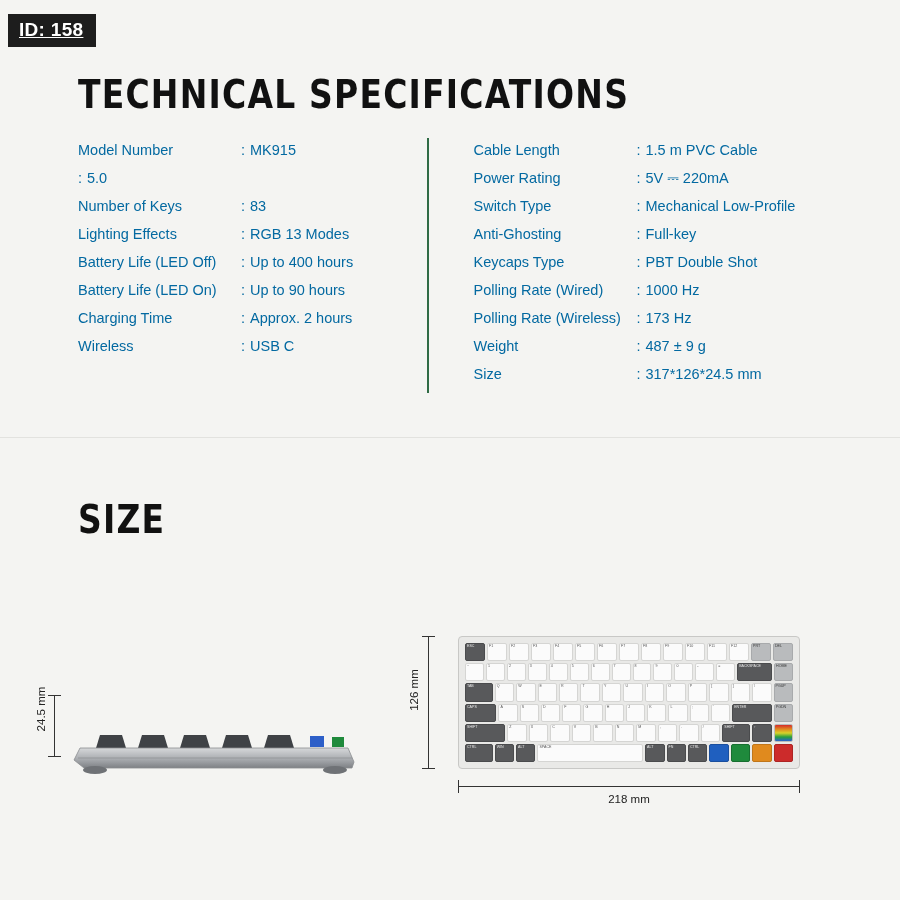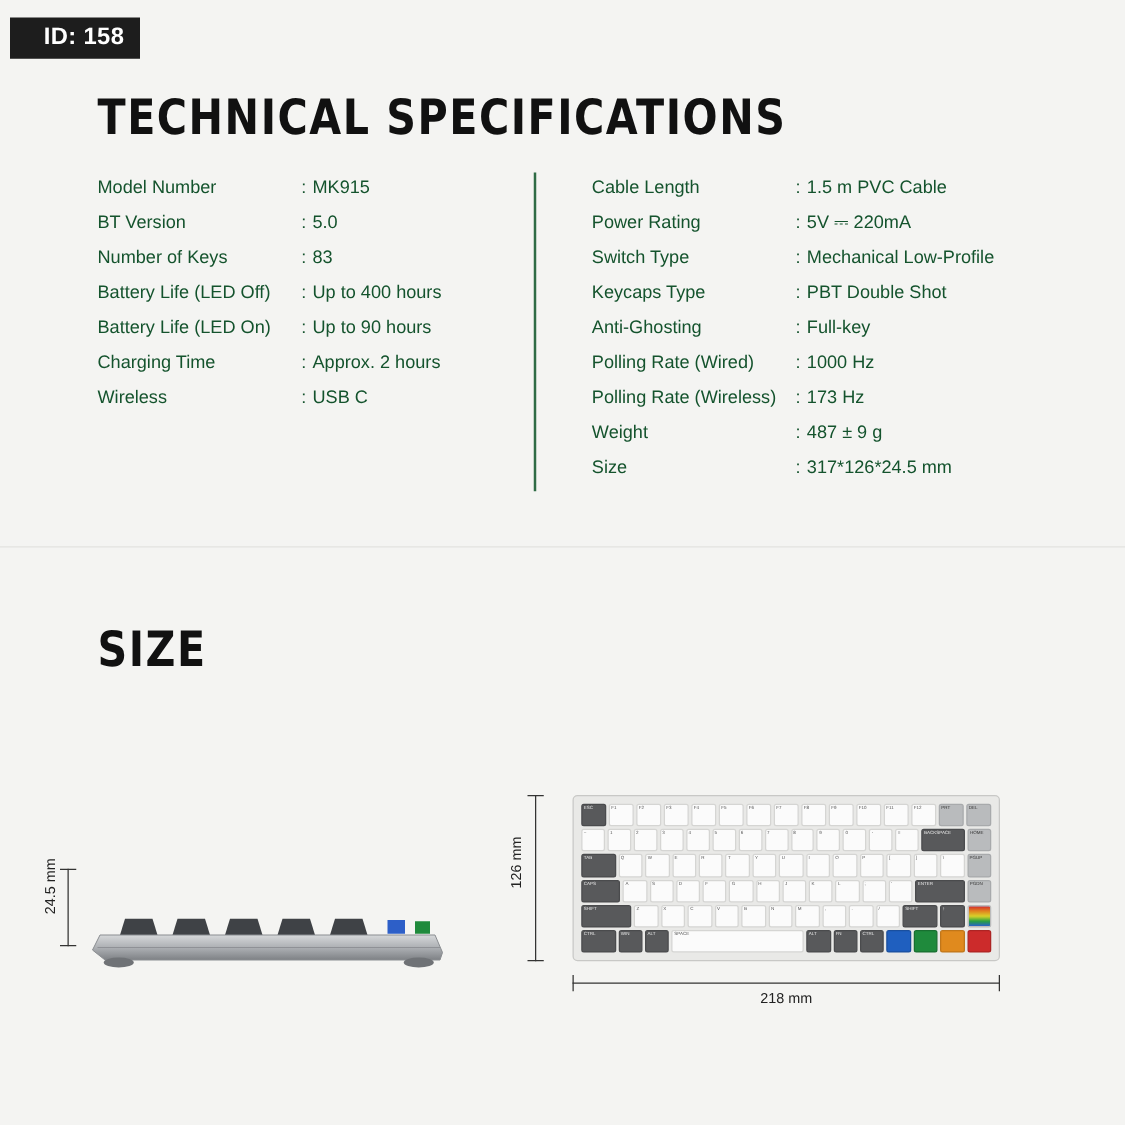--- a/index.html
+++ b/index.html
@@ -18,23 +18,24 @@
 
   
   .id-badge {
     position: absolute;
     top: 14px;
     left: 8px;
     background: #1d1d1d;
     color: #ffffff;
     font-size: 19px;
     font-weight: bold;
-    padding: 5px 13px 6px 27px;
+    padding: 5px 13px 6px 11px;
     letter-spacing: 0.3px;
     z-index: 20;
+    text-decoration: underline;
   }
 
   
   .section-title {
     font-family: "DejaVu Sans", sans-serif;
     font-weight: bold;
     font-size: 33px;
     letter-spacing: 1.2px;
     color: #111111;
     text-transform: uppercase;
@@ -75,21 +76,21 @@
     margin-top: 2px;
     margin-bottom: 10px;
     flex: 0 0 2px;
     height: 255px;
   }
 
   .spec-row {
     display: flex;
     font-size: 14.5px;
     line-height: 28px;
-    color: #14532d;
+    color: #0369a1;
     height: 28px;
   }
   .spec-label {
     width: 163px;
     flex: 0 0 163px;
     white-space: nowrap;
   }
   .spec-value {
     white-space: nowrap;
   }
@@ -294,28 +295,31 @@
 
 <div class="section-title" id="specs-title">TECHNICAL SPECIFICATIONS</div>
 
 <div class="spec-columns">
   <div class="spec-col left">
     <div class="spec-row">
       <span class="spec-label">Model Number</span>
       <span class="spec-value"><span class="colon">:</span><span>MK915</span></span>
     </div>
     <div class="spec-row">
-      <span class="spec-label">BT Version</span>
       <span class="spec-value"><span class="colon">:</span><span>5.0</span></span>
     </div>
     <div class="spec-row">
       <span class="spec-label">Number of Keys</span>
       <span class="spec-value"><span class="colon">:</span><span>83</span></span>
     </div>
     <div class="spec-row">
+      <span class="spec-label">Lighting Effects</span>
+      <span class="spec-value"><span class="colon">:</span><span>RGB 13 Modes</span></span>
+    </div>
+    <div class="spec-row">
       <span class="spec-label">Battery Life (LED Off)</span>
       <span class="spec-value"><span class="colon">:</span><span>Up to 400 hours</span></span>
     </div>
     <div class="spec-row">
       <span class="spec-label">Battery Life (LED On)</span>
       <span class="spec-value"><span class="colon">:</span><span>Up to 90 hours</span></span>
     </div>
     <div class="spec-row">
       <span class="spec-label">Charging Time</span>
       <span class="spec-value"><span class="colon">:</span><span>Approx. 2 hours</span></span>
@@ -335,26 +339,26 @@
     </div>
     <div class="spec-row">
       <span class="spec-label">Power Rating</span>
       <span class="spec-value"><span class="colon">:</span><span>5V ⎓ 220mA</span></span>
     </div>
     <div class="spec-row">
       <span class="spec-label">Switch Type</span>
       <span class="spec-value"><span class="colon">:</span><span>Mechanical Low-Profile</span></span>
     </div>
     <div class="spec-row">
+      <span class="spec-label">Anti-Ghosting</span>
+      <span class="spec-value"><span class="colon">:</span><span>Full-key</span></span>
+    </div>
+    <div class="spec-row">
       <span class="spec-label">Keycaps Type</span>
       <span class="spec-value"><span class="colon">:</span><span>PBT Double Shot</span></span>
-    </div>
-    <div class="spec-row">
-      <span class="spec-label">Anti-Ghosting</span>
-      <span class="spec-value"><span class="colon">:</span><span>Full-key</span></span>
     </div>
     <div class="spec-row">
       <span class="spec-label">Polling Rate (Wired)</span>
       <span class="spec-value"><span class="colon">:</span><span>1000 Hz</span></span>
     </div>
     <div class="spec-row">
       <span class="spec-label">Polling Rate (Wireless)</span>
       <span class="spec-value"><span class="colon">:</span><span>173 Hz</span></span>
     </div>
     <div class="spec-row">

